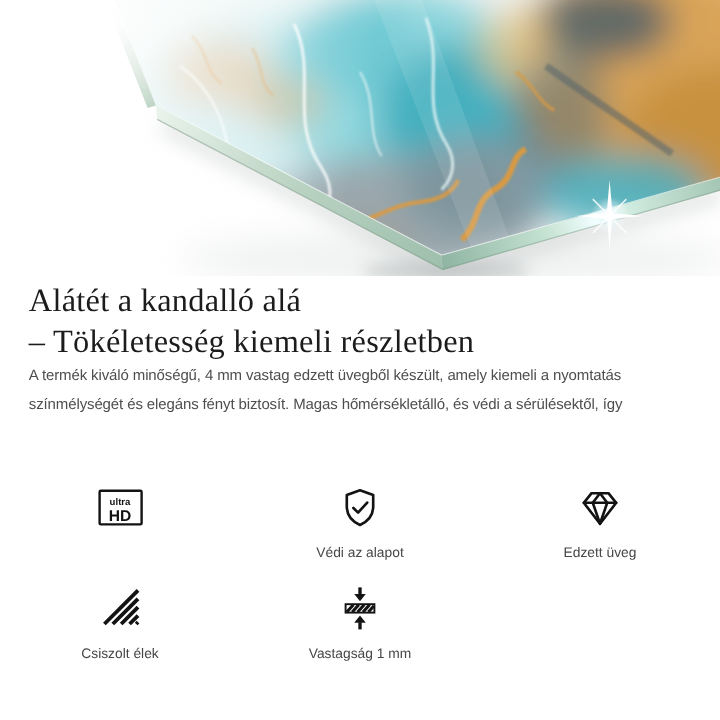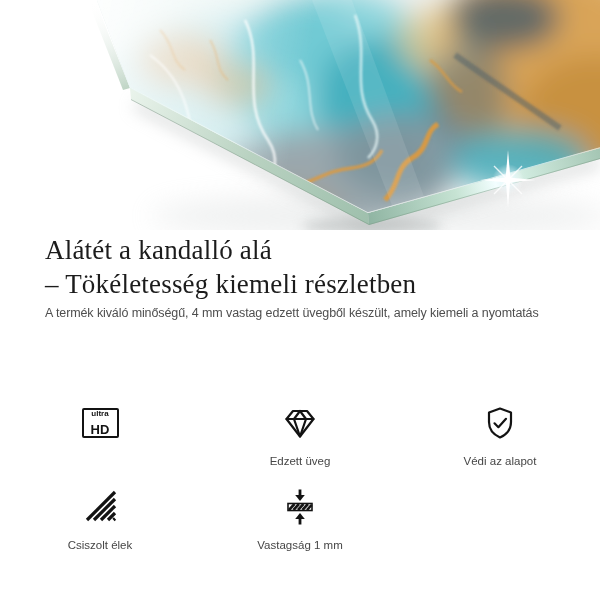--- a/index.html
+++ b/index.html
@@ -1,37 +1,37 @@
 <!DOCTYPE html>
 <html><head>
 <meta charset="utf-8">
 <style>
   html,body{margin:0;padding:0;}
   body{
     width:600px;height:600px;background:#ffffff;overflow:hidden;position:relative;
     font-family:"Liberation Sans","DejaVu Sans",sans-serif;
   }
   .hero{position:absolute;top:0;left:0;width:600px;height:230px;}
-  .content{position:absolute;left:45px;top:233px;width:540px;}
+  .content{position:absolute;left:24px;top:233px;width:540px;}
   h1{
     margin:0;font-family:"Liberation Serif","DejaVu Serif",serif;font-weight:400;
     font-size:27px;line-height:34px;color:#1c1c1c;letter-spacing:0.2px;
   }
   .desc{color:#4e4e4e;font-size:12.5px;line-height:24px;letter-spacing:-0.1px;}
   .desc div{white-space:nowrap;}
   .features{
     position:absolute;top:400px;left:0;width:600px;
     display:grid;grid-template-columns:repeat(3,200px);row-gap:16px;
   }
   .feature{display:flex;flex-direction:column;align-items:center;}
   .icon-box{width:46px;height:46px;display:flex;align-items:center;justify-content:center;}
   .feature .label{margin-top:8px;font-size:11.5px;color:#464646;line-height:14px;}
   .uhd{
     width:33px;height:26px;border:2.5px solid #131313;border-radius:2px;
-    display:flex;flex-direction:column;align-items:center;justify-content:space-between;color:#131313;
+    display:flex;flex-direction:column;align-items:center;justify-content:flex-end;color:#131313;
   }
   .uhd .t1{font-size:8px;font-weight:700;line-height:8px;letter-spacing:0;}
   .uhd .t2{font-size:13px;font-weight:700;line-height:13px;letter-spacing:0;}
   svg .stroke-icon{stroke:#131313;fill:none;stroke-width:2.2;stroke-linecap:round;stroke-linejoin:round;}
 </style>
 </head>
 <body>
 
 <div class="hero">
   <svg width="600" height="230" viewBox="0 0 600 230">
@@ -139,58 +139,59 @@
   </svg>
 </div>
 
 <div class="content">
   <h1>
     <span>Alátét a kandalló alá</span><br>
     <span>– Tökéletesség kiemeli részletben</span>
   </h1>
   <div class="desc">
     <div>A termék kiváló minőségű, 4 mm vastag edzett üvegből készült, amely kiemeli a nyomtatás</div>
+    <div>színmélységét és elegáns fényt biztosít. Magas hőmérsékletálló, és védi a sérülésektől, így</div>
   </div>
 </div>
 
 <div class="features">
 
 
   <div class="feature">
     <div class="icon-box">
       <div class="uhd">
         <span class="t1">ultra</span>
         <span class="t2">HD</span>
       </div>
     </div>
   </div>
 
   <div class="feature">
     <div class="icon-box">
       <svg width="40" height="40" viewBox="0 0 40 40">
         <g class="stroke-icon">
+          <path d="M20 5.5 L31 9.5 V19 C31 27 26.2 31.7 20 34.5 C13.8 31.7 9 27 9 19 V9.5 Z"></path>
+          <path d="M14.5 20.3 L18.4 24.2 L26 15.8"></path>
+        </g>
+      </svg>
+    </div>
+    <div class="label">Védi az alapot</div>
+  </div>
+
+  <div class="feature">
+    <div class="icon-box">
+      <svg width="40" height="40" viewBox="0 0 40 40">
+        <g class="stroke-icon">
           <path d="M13 8 H27 L33.5 16 L20 33.5 L6.5 16 Z"></path>
           <path d="M6.5 16 H33.5"></path>
           <path d="M20 8 L14 16 L20 33.5 L26 16 Z"></path>
         </g>
       </svg>
     </div>
     <div class="label">Edzett üveg</div>
-  </div>
-
-  <div class="feature">
-    <div class="icon-box">
-      <svg width="40" height="40" viewBox="0 0 40 40">
-        <g class="stroke-icon">
-          <path d="M20 5.5 L31 9.5 V19 C31 27 26.2 31.7 20 34.5 C13.8 31.7 9 27 9 19 V9.5 Z"></path>
-          <path d="M14.5 20.3 L18.4 24.2 L26 15.8"></path>
-        </g>
-      </svg>
-    </div>
-    <div class="label">Védi az alapot</div>
   </div>
 
   <div class="feature">
     <div class="icon-box">
       <svg width="40" height="40" viewBox="0 0 40 40">
         <g stroke="#131313" stroke-width="3.2" stroke-linecap="butt">
           <line x1="7" y1="33" x2="35" y2="5"></line>
           <line x1="14" y1="33" x2="35" y2="12"></line>
           <line x1="21" y1="33" x2="35" y2="19"></line>
           <line x1="28" y1="33" x2="35" y2="26"></line>

